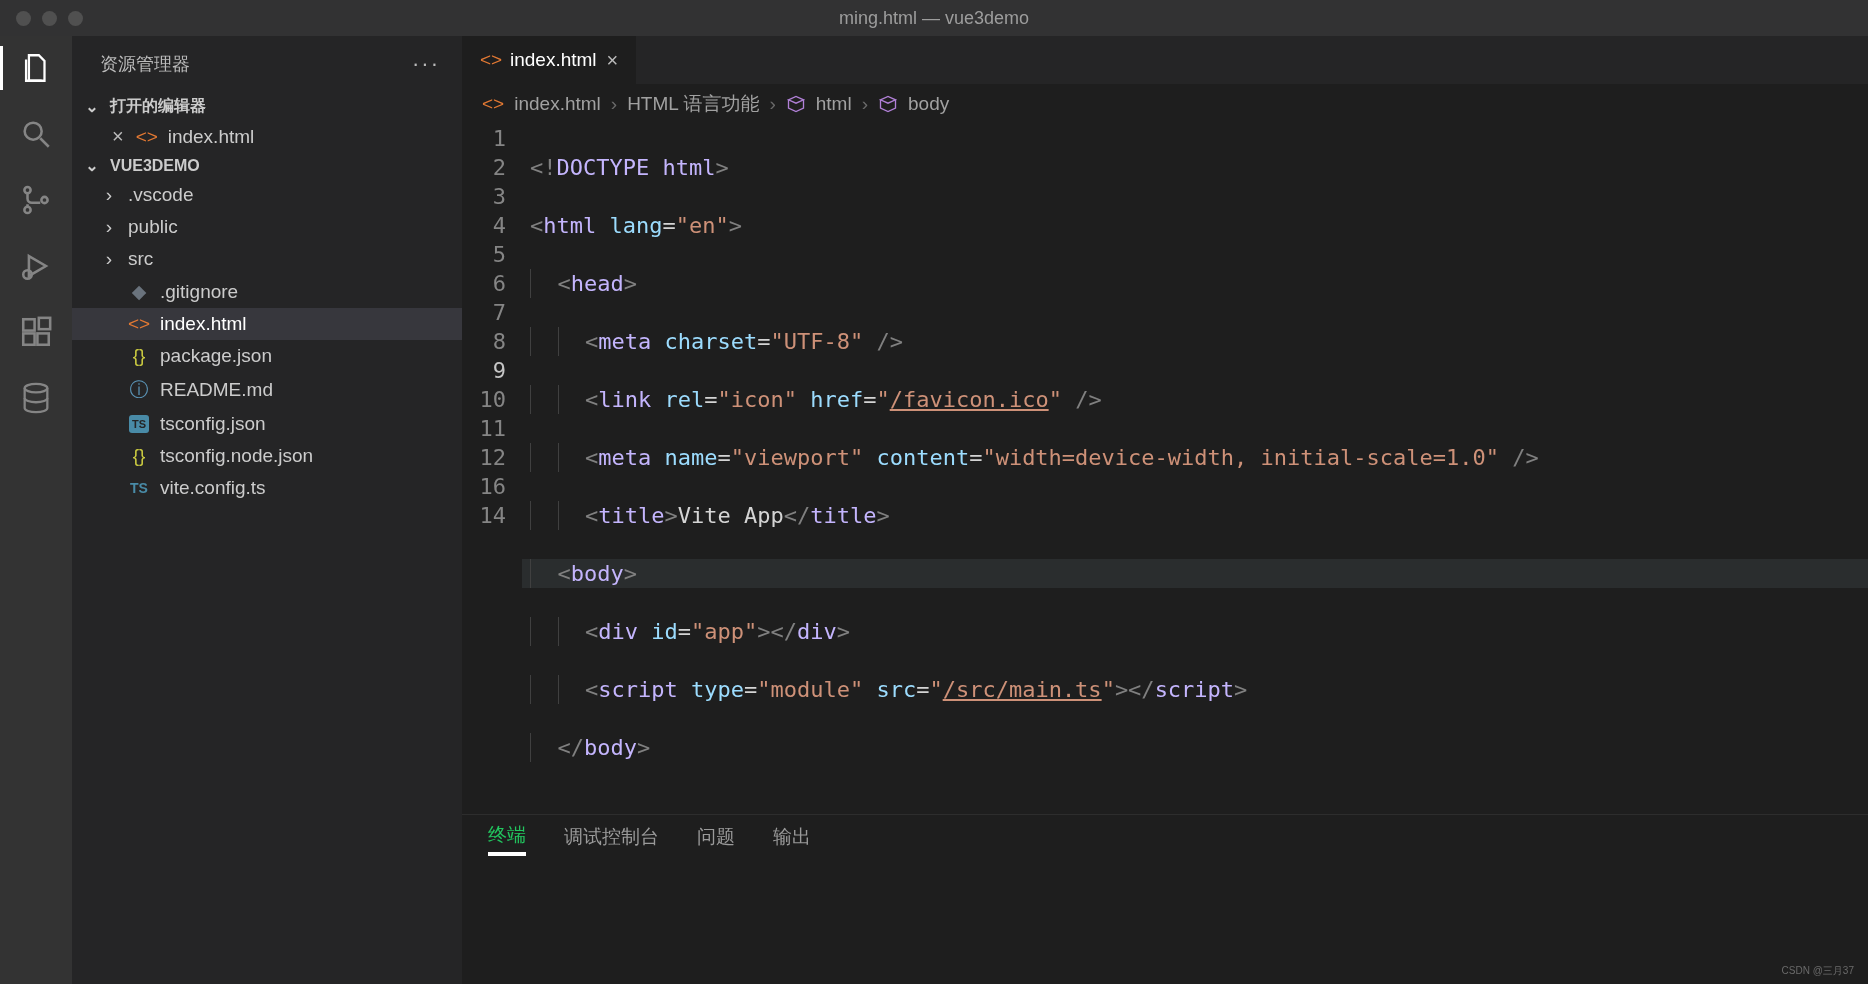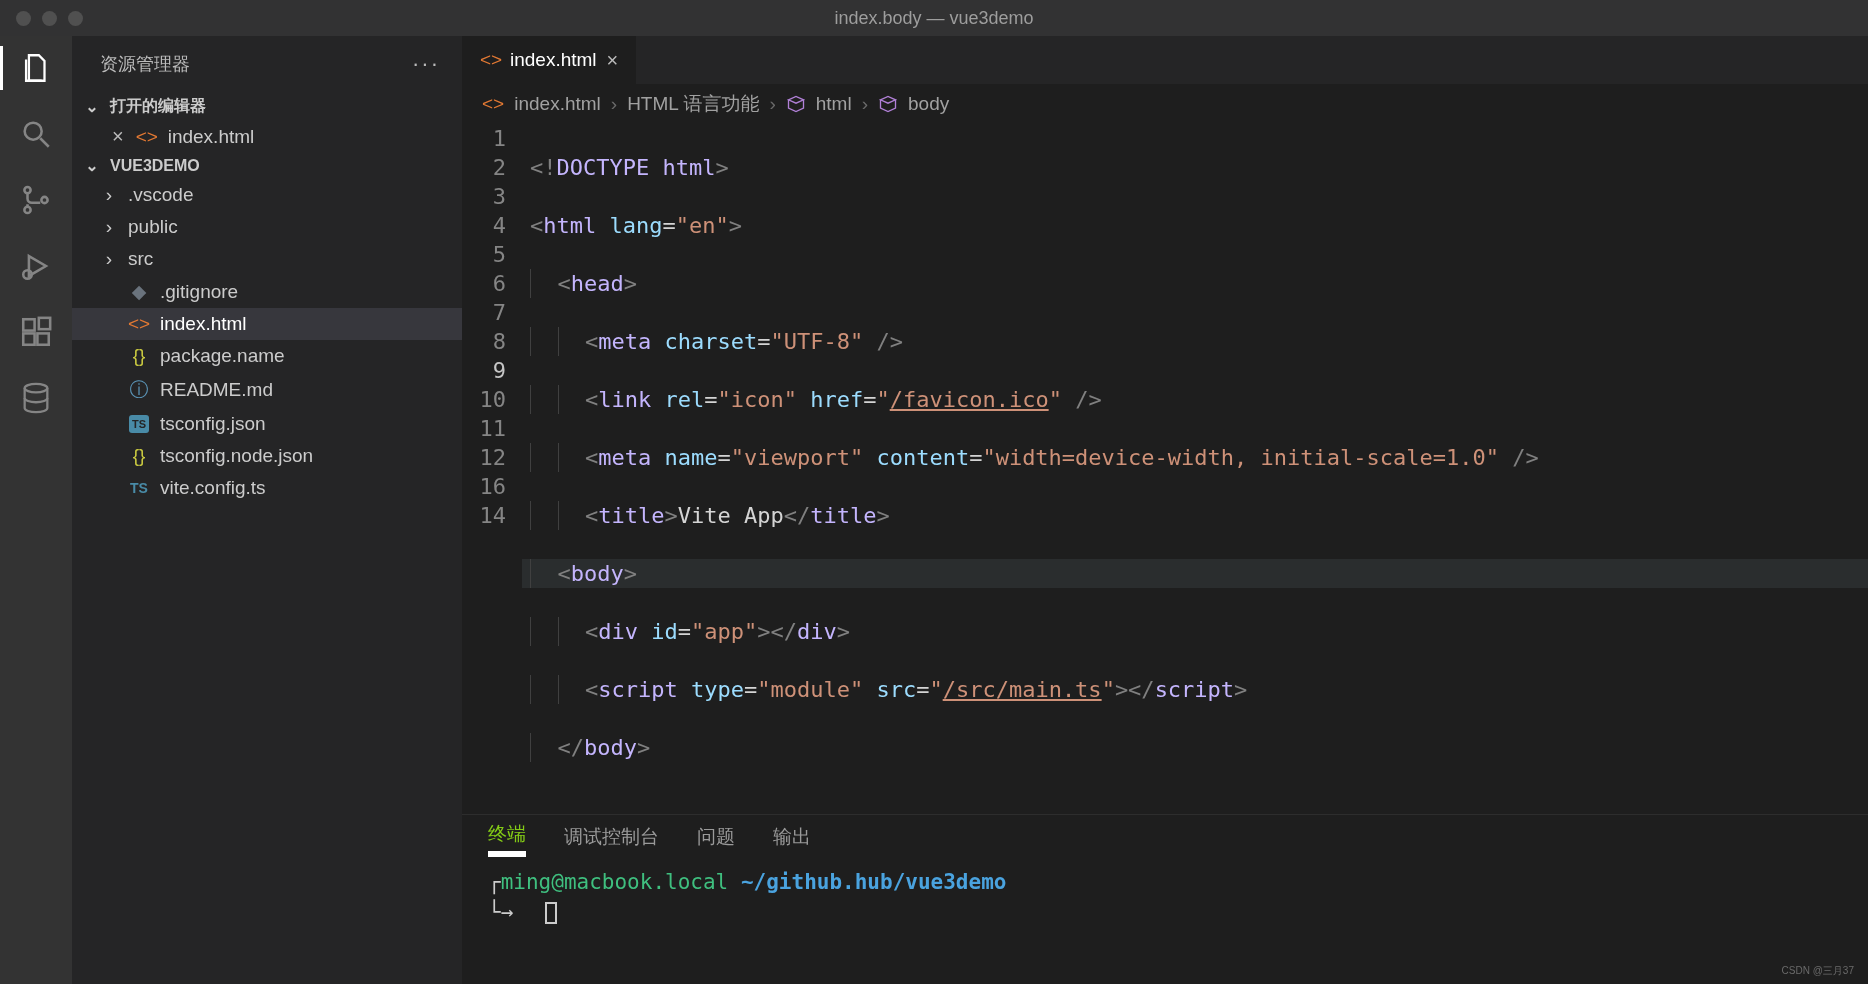--- a/index.html
+++ b/index.html
@@ -49,21 +49,21 @@
   .indent-guide { display:inline-block; border-left:1px solid #404040; height:29px; vertical-align:top;}
   .t-gray { color:#808080;}
   .t-blue { color:#c4b5fd;}
   .t-attr { color:#9cdcfe;}
   .t-str  { color:#ce9178;}
   .t-text { color:#d4d4d4;}
   .t-und  { text-decoration:underline;}
   .panel { height:170px; border-top:1px solid #2d2d2d; background:#1e1e1e; display:flex; flex-direction:column;}
   .panel-tabs { height:48px; display:flex; align-items:center; gap:38px; padding:0 26px; color:#9a9a9a; font-size:19px;}
   .panel-tabs .ptab { cursor:pointer; padding-bottom:4px;}
-  .panel-tabs .ptab.active { color:#84cc16; border-bottom:6px solid #ffffff;}
+  .panel-tabs .ptab.active { color:#22c55e; border-bottom:4px solid #ffffff;}
   .terminal { flex:1; padding:4px 26px; font-family:Menlo,Consolas,monospace; font-size:21px; color:#ccc; line-height:30px;}
   .term-user { color:#3fbf7f;}
   .term-host { color:#3fbf7f;}
   .term-path { color:#4aa3df; font-weight:700;}
   .term-cursor-box { display:inline-block; width:12px; height:22px; border:2px solid #ccc; margin-left:32px; vertical-align:middle;}
   .watermark { position:absolute; right:14px; bottom:6px; font-size:10px; color:#6a6a6a;}
   .orange { color:#e37933;}
   .yellow { color:#cbcb41;}
   .infoc { color:#5a93b5;}
   .tsblue { color:#498ba7;}
@@ -73,21 +73,21 @@
 </head>
 <body>
 
 <div class="window">
   <div class="titlebar">
     <div class="traffic">
       <div class="dot"></div>
       <div class="dot"></div>
       <div class="dot"></div>
     </div>
-    <div class="title-center">index.body — vue3demo</div>
+    <div class="title-center">ming.html — vue3demo</div>
   </div>
 
   <div class="body">
     <div class="activity">
       <div class="aicon active">
         <svg viewBox="0 0 24 24" fill="none" stroke="currentColor" stroke-width="1.6">
             <path d="M7 3h7l4 4v14H7z"></path>
             <path d="M5 6v15h11"></path>
           </svg>
       </div>
@@ -168,21 +168,21 @@
         <span>.gitignore</span>
       </div>
       <div class="tree-item file selected">
         <span class="fchev">›</span>
         <span class="ficon orange">&lt;&gt;</span>
         <span>index.html</span>
       </div>
       <div class="tree-item file">
         <span class="fchev">›</span>
         <span class="ficon yellow">{}</span>
-        <span>package.name</span>
+        <span>package.json</span>
       </div>
       <div class="tree-item file">
         <span class="fchev">›</span>
         <span class="ficon infoc">ⓘ</span>
         <span>README.md</span>
       </div>
       <div class="tree-item file">
         <span class="fchev">›</span>
         <span class="ficon">
             <span class="tsbox">TS</span>
@@ -267,26 +267,18 @@
         </div>
       </div>
 
       <div class="panel">
         <div class="panel-tabs">
           <span class="ptab active">终端</span>
           <span class="ptab">调试控制台</span>
           <span class="ptab">问题</span>
           <span class="ptab">输出</span>
         </div>
-        <div class="terminal">
-          <div>
-            <span style="color:#ccc">┌</span><span class="term-user">ming</span><span class="term-host">@</span><span class="term-host">macbook.local</span> <span class="term-path">~/github.hub/vue3demo</span>
-          </div>
-          <div>
-            <span style="color:#ccc">└→</span><span class="term-cursor-box"></span>
-          </div>
-        </div>
       </div>
     </div>
   </div>
 
   <div class="watermark">CSDN @三月37</div>
 </div>
 
 </body></html>

